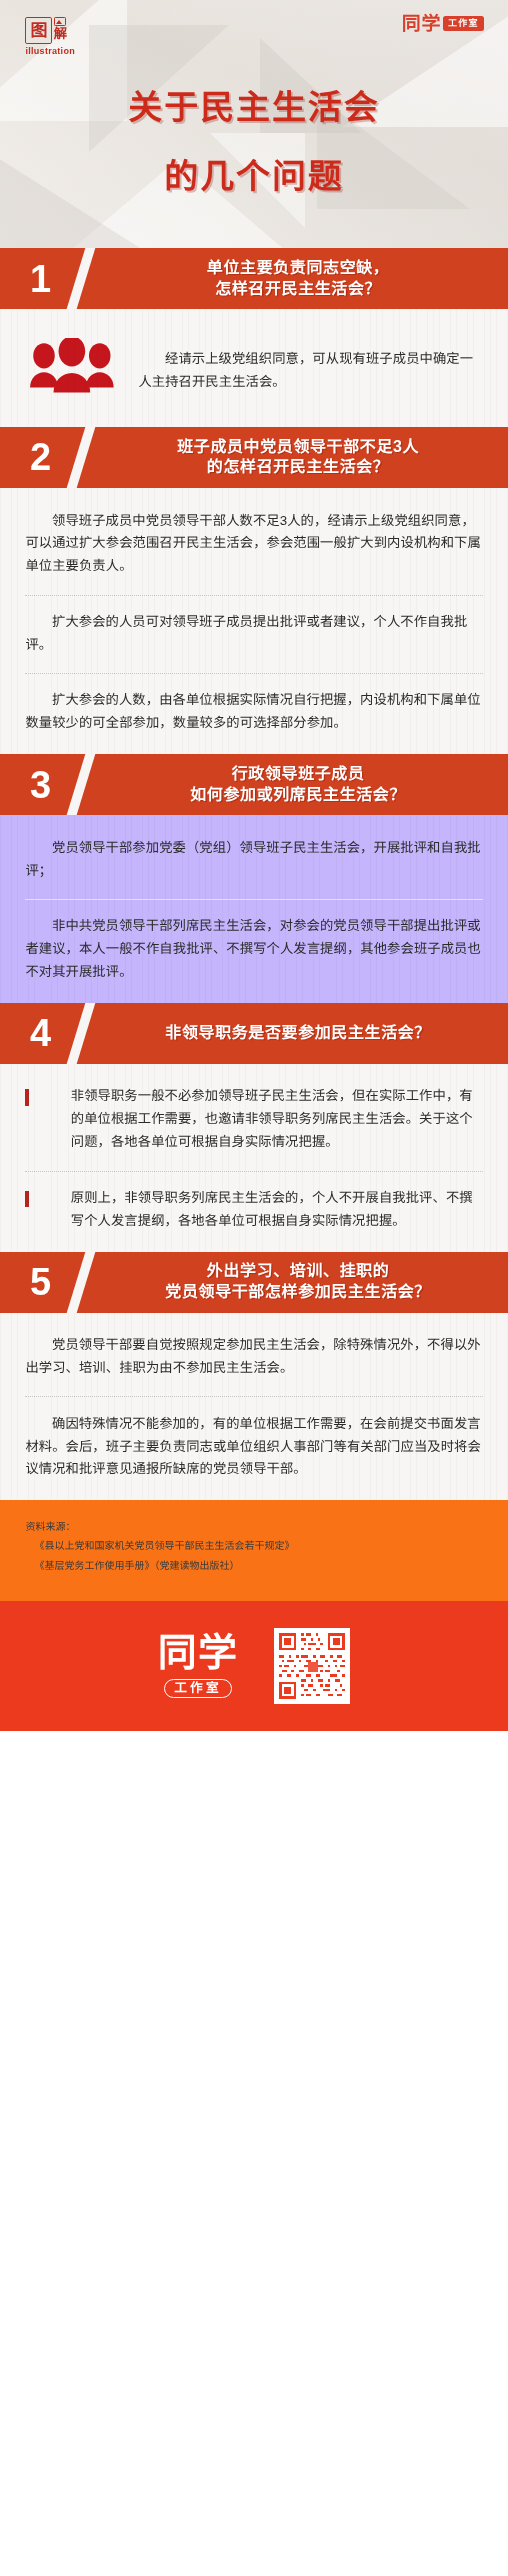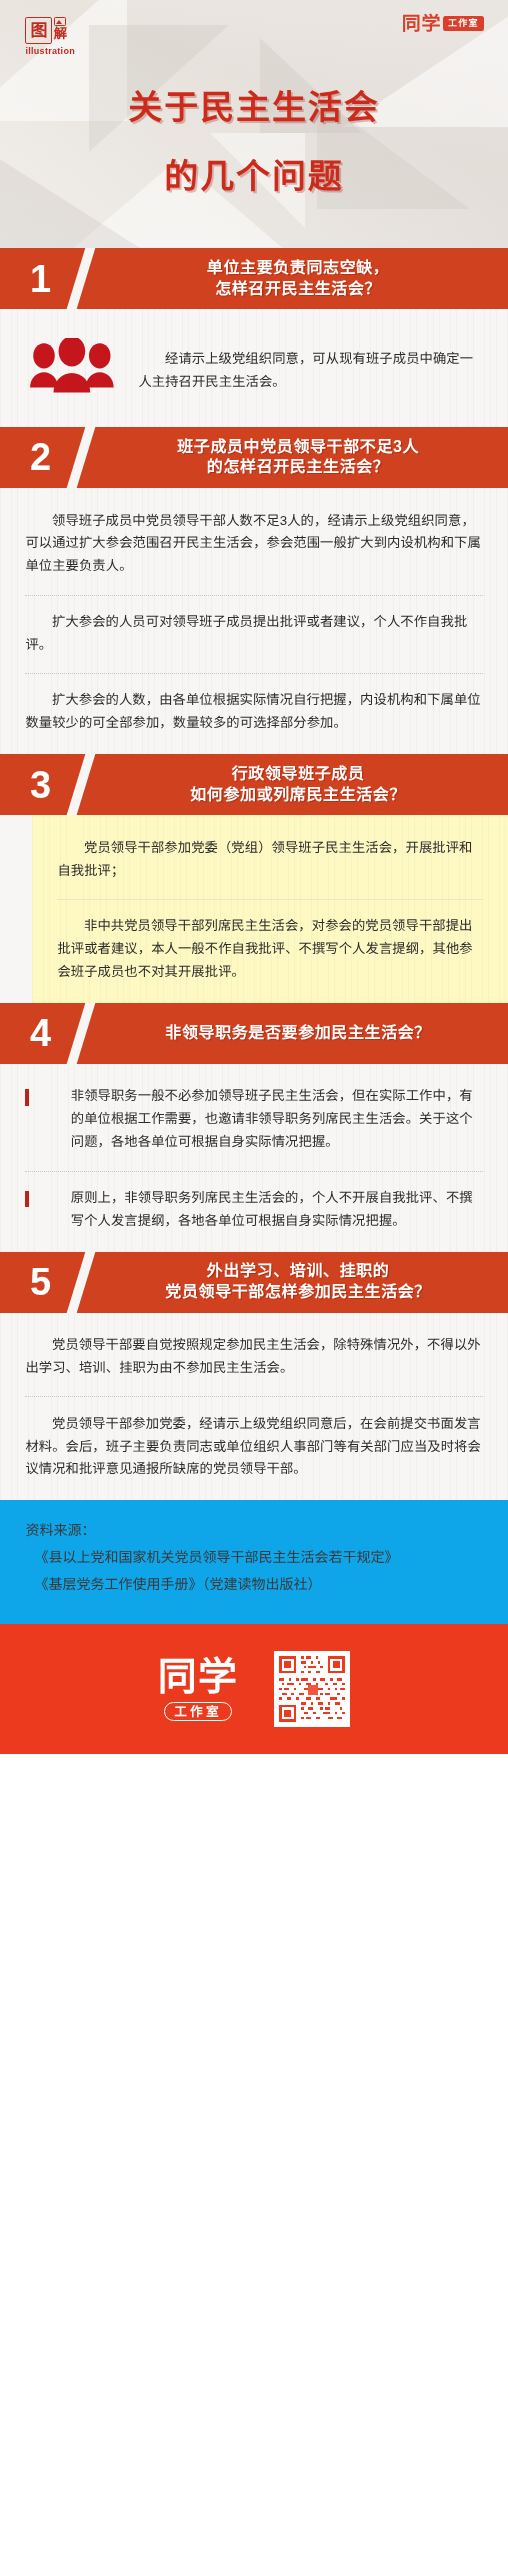--- a/index.html
+++ b/index.html
@@ -91,21 +91,21 @@
   .sec-q{
     flex:1; padding-left:15.3px; padding-right:8px; text-align:center;
     font-size:16px; font-weight:700; line-height:1.3; letter-spacing:0.6px;
     text-shadow:1.3px 1.3px 0 rgba(120,20,10,.35);
   }
   .sec-q .qline{ display:block; }
   .sec-head.single .sec-q{ font-size:16px; }
 
   
   .sec-body{ background:#f7f6f4; padding:21.6px 25.4px 19px; position:relative; }
-  .sec-body.cream{ background:#fef9c3;margin-left:32px; }
+  .sec-body.cream{ background:#c4b5fd; }
   .para{
     font-size:13.3px; line-height:1.72; color:#2b2b2b; text-indent:2em;
     letter-spacing:0.1px;
   }
   .para.noindent{ text-indent:0; }
   .divider{
     height:0; border-top:1.3px dotted #c9c5c0; margin:16.5px 0 15.3px;
   }
   .divider.cream{ border-top:1.3px solid #f3e1cd; }
 
@@ -115,22 +115,22 @@
     flex:0 0 auto; width:3.2px; height:16.5px; background:#b8231c; margin-top:3.8px; margin-right:10.2px;
   }
   .bullet-row .para{ flex:1; }
 
   
   .icon-row{ display:flex; align-items:center; gap:18px; padding:7.6px 0 3.8px; }
   .people-icon{ flex:0 0 auto; width:95px; height:66px; }
 
   
   .source{
-    background:#0ea5e9; padding:16.5px 25.4px 25.4px;
-    font-size:14px; line-height:1.95; color:#3a3a3a;
+    background:#f97316; padding:16.5px 25.4px 25.4px;
+    font-size:10px; line-height:1.95; color:#3a3a3a;
   }
   .source .sline{ display:block; }
   .source .sline.indent{ padding-left:9px; }
 
   .footer{
     background:#ec3a1e; height:130px; position:relative;
     display:flex; align-items:center; justify-content:center; gap:36px;
   }
   .foot-logo{ display:flex; flex-direction:column; align-items:center; }
   .foot-zi{ font-size:39px; font-weight:700; color:#fff; line-height:1; letter-spacing:1.3px;
@@ -265,21 +265,21 @@
         <span class="sec-slash"></span>
         <div class="sec-q">
           <span class="qline">外出学习、培训、挂职的</span>
           <span class="qline">党员领导干部怎样参加民主生活会？</span>
         </div>
       </div>
       <div class="sec-body">
         <span class="wm"></span>
         <p class="para">党员领导干部要自觉按照规定参加民主生活会，除特殊情况外，不得以外出学习、培训、挂职为由不参加民主生活会。</p>
         <div class="divider"></div>
-        <p class="para">党员领导干部参加党委，经请示上级党组织同意后，在会前提交书面发言材料。会后，班子主要负责同志或单位组织人事部门等有关部门应当及时将会议情况和批评意见通报所缺席的党员领导干部。</p>
+        <p class="para">确因特殊情况不能参加的，有的单位根据工作需要，在会前提交书面发言材料。会后，班子主要负责同志或单位组织人事部门等有关部门应当及时将会议情况和批评意见通报所缺席的党员领导干部。</p>
       </div>
     </div>
 
   <div class="source">
     <span class="sline">资料来源：</span>
     <span class="sline indent">《县以上党和国家机关党员领导干部民主生活会若干规定》</span>
     <span class="sline indent">《基层党务工作使用手册》（党建读物出版社）</span>
   </div>
 
   <div class="footer">

